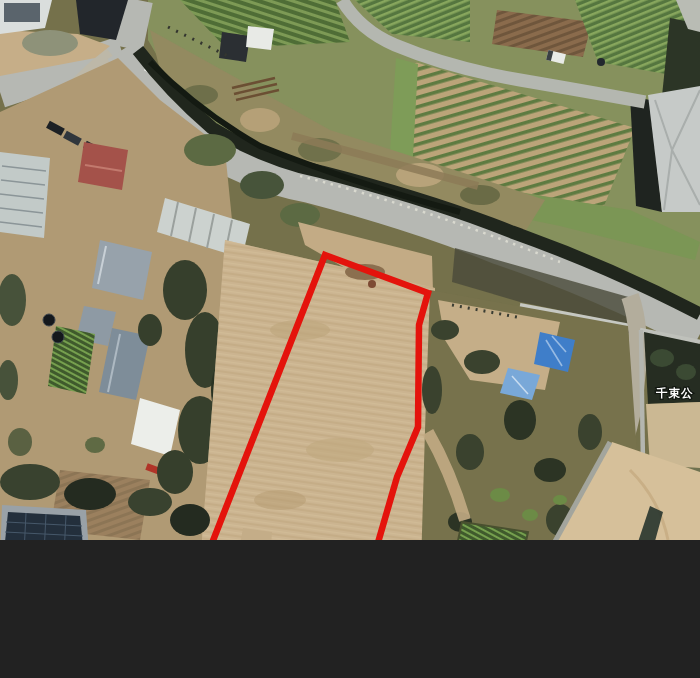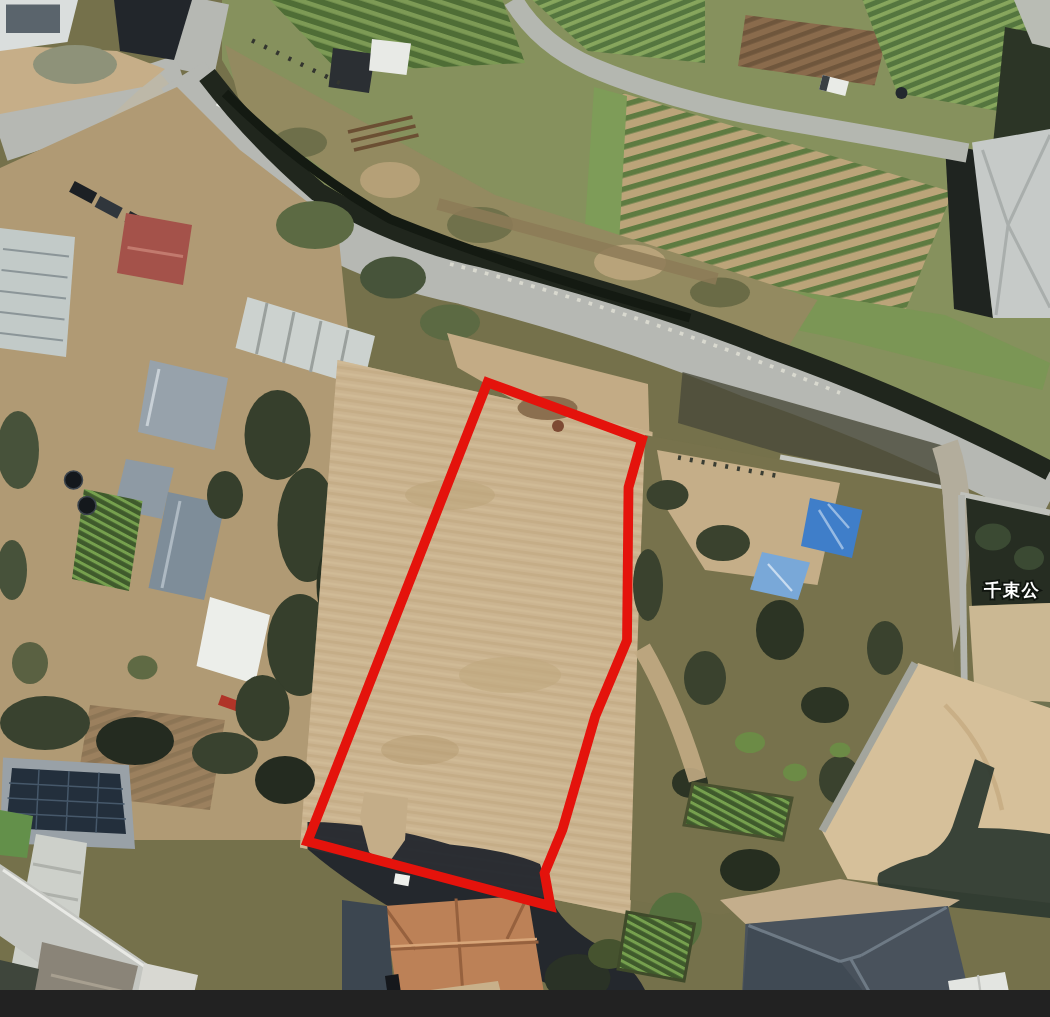--- a/index.html
+++ b/index.html
@@ -1,18 +1,18 @@
 <!DOCTYPE html>
 <html><head>
 <meta charset="utf-8">
 <style>
   html,body{margin:0;padding:0;background:#222;}
   .map-canvas{
     position:relative;
-    width:700px;height:660px;
+    width:700px;height:540px;
     overflow:hidden;
     font-family:"DejaVu Sans","Liberation Sans",sans-serif;
   }
   .map-canvas svg{display:block;}
   .soft{filter:blur(.45px);}
   .label{
     font-size:11.5px;font-weight:bold;letter-spacing:1px;
     paint-order:stroke;stroke:rgba(10,14,10,.75);stroke-width:2.4px;
     font-family:"DejaVu Sans",sans-serif;
   }

